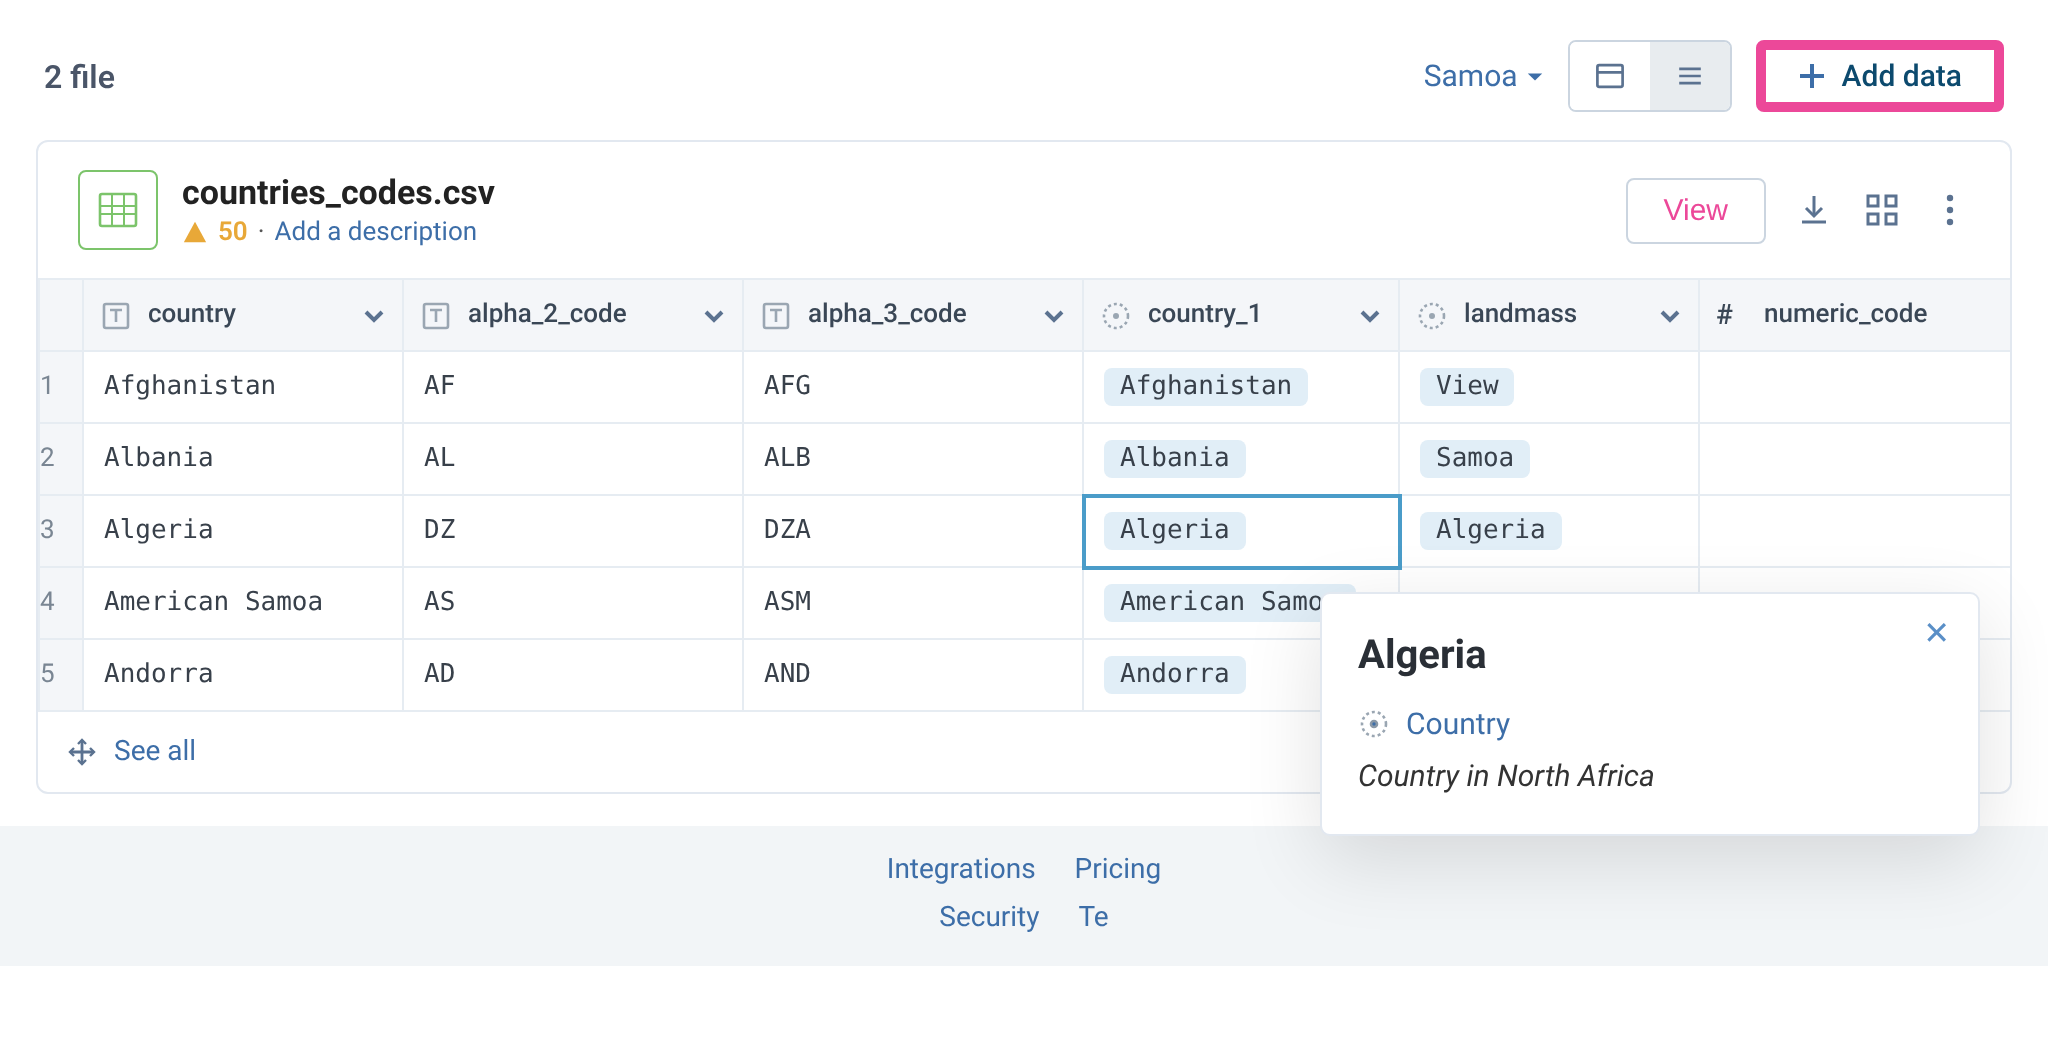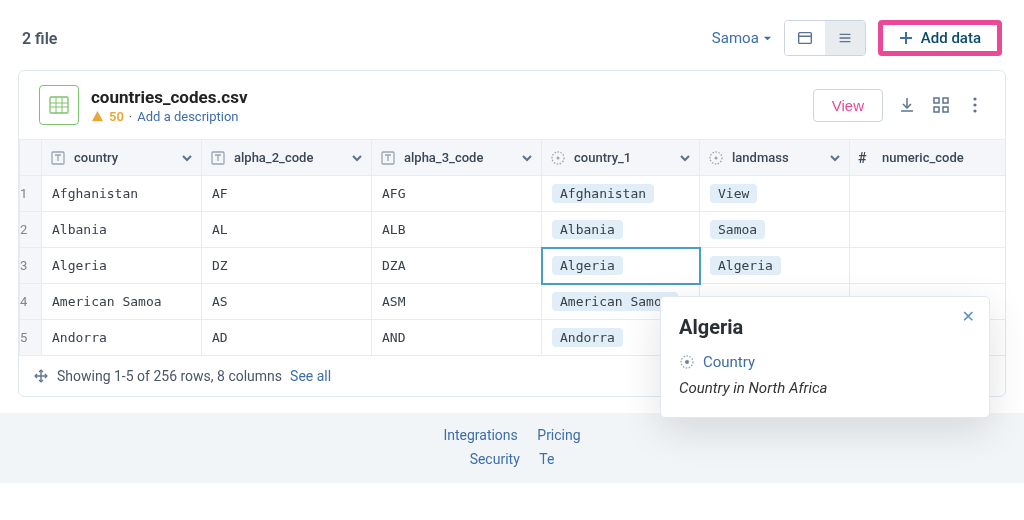--- a/index.html
+++ b/index.html
@@ -347,21 +347,20 @@
             </td>
           </tr>
         </tbody>
     </table>
 
     <div class="footer-info">
       <svg viewBox="0 0 16 16">
           <path d="M8 2 L8 14 M2 8 L14 8" stroke-width="1.4"></path>
           <path d="M6 4 L8 2 L10 4 M6 12 L8 14 L10 12 M4 6 L2 8 L4 10 M12 6 L14 8 L12 10" fill="none" stroke-width="1.2"></path>
         </svg>
-      <span>Showing 1-5 of 256 rows, 8 columns</span>
       <span class="link">See all</span>
     </div>
   </div>
 </div>
 
 <div class="bottom-area">
   <div class="footer-links row1">
     <span>Integrations</span>
     <span>Pricing</span>
   </div>

